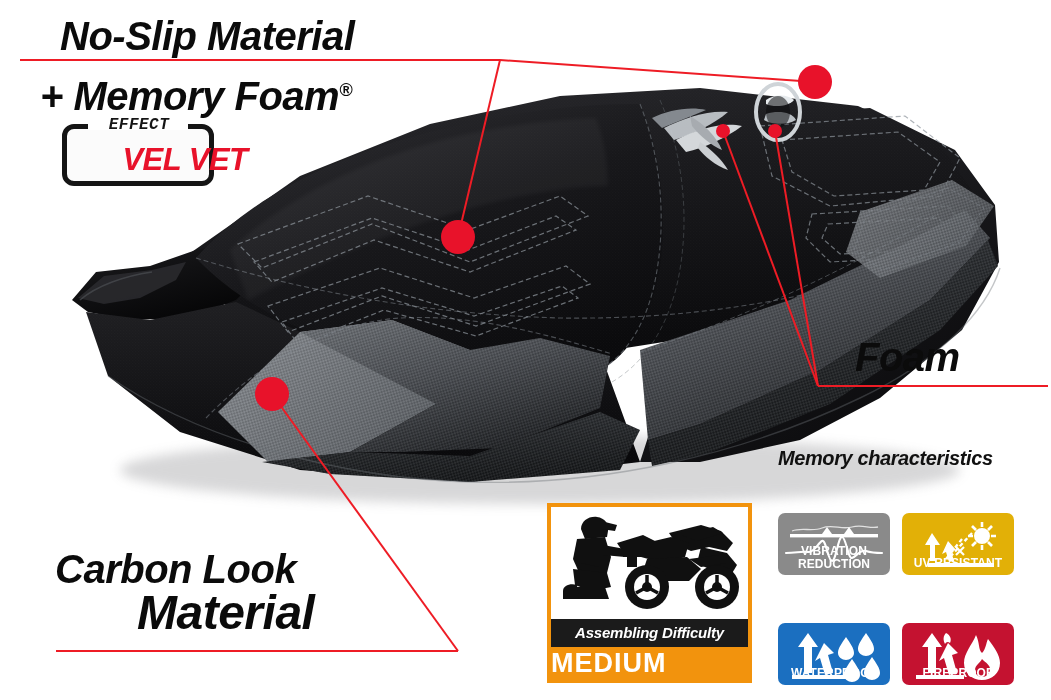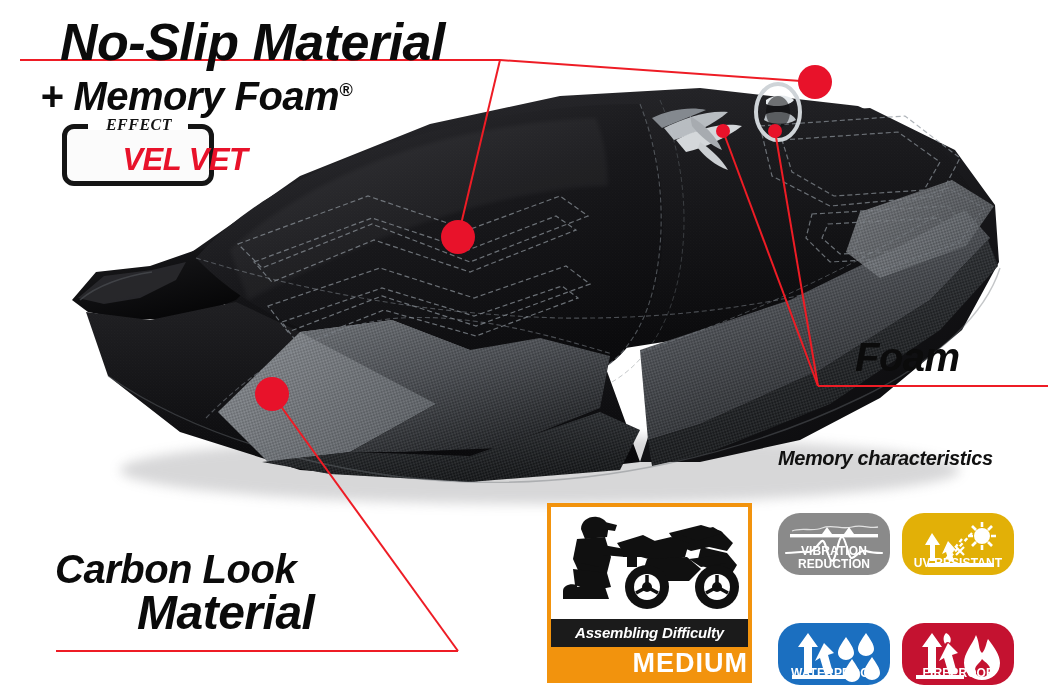--- a/index.html
+++ b/index.html
@@ -13,42 +13,42 @@
   .callout-text{
     position:absolute;
     font-family:"Liberation Sans",sans-serif;
     font-weight:bold;
     font-style:italic;
     color:#0b0b0b;
     letter-spacing:-0.5px;
     white-space:nowrap;
     line-height:1.0;
   }
-  #title-line1{left:60px;top:16px;font-size:52px;}
+  #title-line1{left:60px;top:16px;font-size:40px;}
   #title-line2{left:40px;top:76px;font-size:40px;}
   #title-line2 .reg{font-size:18px;vertical-align:super;letter-spacing:0;}
   #logo-label{left:855px;top:337px;font-size:40px;}
   #carbon-line1{left:55px;top:549px;font-size:40px;}
   #carbon-line2{left:137px;top:589px;font-size:48px;}
 
   
   #velvet-badge{
     position:absolute;left:62px;top:124px;width:152px;height:62px;
   }
   #velvet-frame{
     position:absolute;left:0;top:0;width:100%;height:100%;
     border:5px solid #151515;border-radius:12px;background:#fbfbfb;
     box-sizing:border-box;
   }
   #velvet-notch{
     position:absolute;left:26px;top:-4px;width:100px;height:10px;background:#ffffff;
   }
   #effect-word{
     position:absolute;left:29px;top:-6px;width:96px;text-align:center;
-    font-family:Liberation Serif, serif;font-weight:bold;font-style:italic;
+    font-family:Liberation Mono, monospace;font-weight:bold;font-style:italic;
     font-size:16px;color:#151515;letter-spacing:0.5px;line-height:14px;
   }
   #velvet-word{
     position:absolute;left:0;top:20px;width:152px;text-align:center;
     font-family:"Liberation Sans",sans-serif;font-weight:bold;font-style:italic;
     font-size:31px;color:#e8122a;letter-spacing:-0.5px;line-height:31px;padding-left:47px;
   }
 
   
   #leaders{position:absolute;left:0;top:0;width:1051px;height:700px;pointer-events:none;}
@@ -60,35 +60,35 @@
   }
   #diff-art{position:absolute;left:0;top:0;width:197px;height:112px;}
   #diff-bar-top{
     position:absolute;left:0;top:112px;width:197px;height:28px;background:#1b1b1b;
     color:#ffffff;font-family:"Liberation Sans",sans-serif;font-weight:bold;font-style:italic;
     font-size:15px;line-height:28px;text-align:center;letter-spacing:-0.2px;
   }
   #diff-bar-bot{
     position:absolute;left:0;top:140px;width:197px;height:32px;background:#f2930d;
     color:#ffffff;font-family:"Liberation Sans",sans-serif;font-weight:bold;
-    font-size:27px;line-height:32px;text-align:right;letter-spacing:1px;
+    font-size:27px;line-height:32px;text-align:left;letter-spacing:1px;
   }
 
   
   #safety{position:absolute;left:778px;top:447px;width:248px;height:238px;}
   #safety-title{
     position:absolute;left:0;top:0;width:248px;
     font-family:"Liberation Sans",sans-serif;font-weight:bold;font-style:italic;
     font-size:20px;color:#111;letter-spacing:-0.4px;white-space:nowrap;
   }
   .safety-grid{position:absolute;left:0;top:30px;width:248px;height:208px;
     display:grid;grid-template-columns:112px 112px;grid-template-rows:98px 98px;
     gap:12px;}
   .safety-card{
-    position:relative;border-radius:22px;overflow:hidden;margin-top:36px;
+    position:relative;border-radius:7px;overflow:hidden;margin-top:36px;
   }
   .safety-card .sicon{
     position:absolute;left:0;top:6px;width:100%;height:58px;
   }
   .safety-card .slabel{
     position:absolute;left:0;bottom:5px;width:100%;text-align:center;
     color:#ffffff;font-family:"Liberation Sans",sans-serif;font-weight:bold;
     font-size:12px;line-height:13px;letter-spacing:0.1px;
   }
   .safety-card.two-line .sicon{height:50px;top:4px;}

